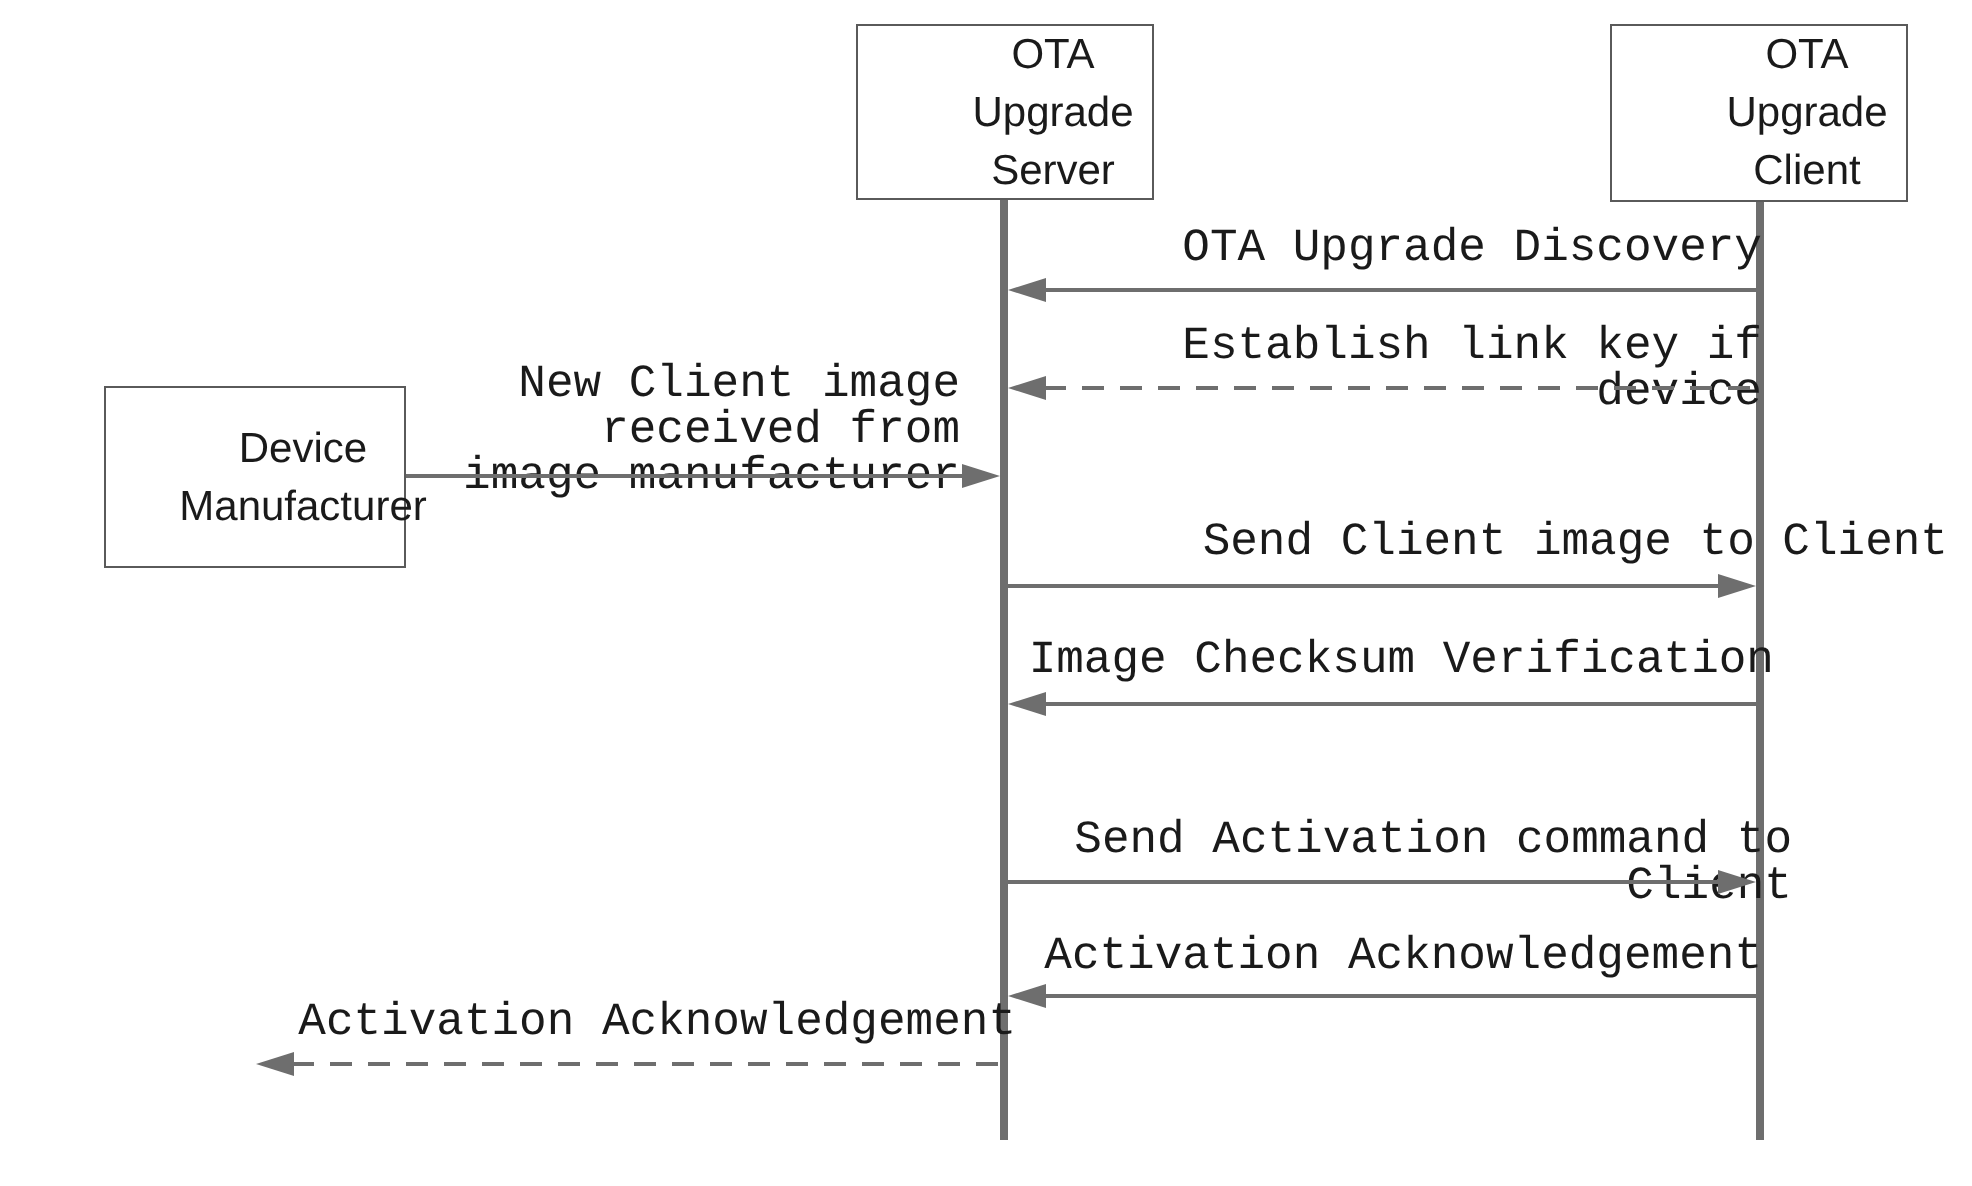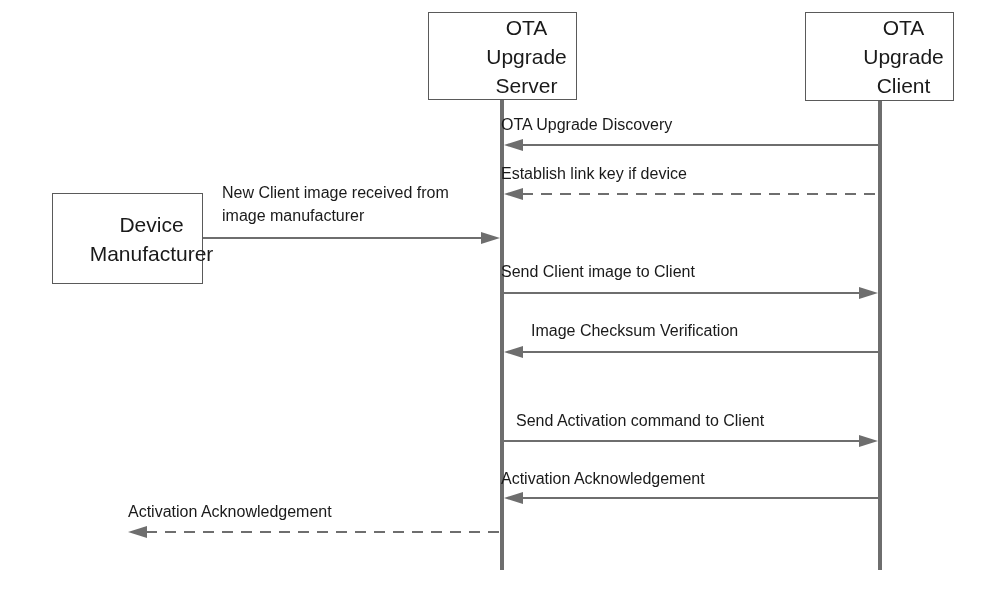--- a/index.html
+++ b/index.html
@@ -31,24 +31,25 @@
     box-sizing: border-box;
     padding-left: 48px;
   }
   .lifeline {
     position: absolute;
     width: 4px;
     background: var(--line);
   }
   .mlabel {
     position: absolute;
-    font-size: 16px;
+    font-size: 23px;
     line-height: 23px;
-    text-align: left;
+    text-align: right;
     white-space: normal;
+    font-family: Liberation Mono, monospace;
   }
   .mline {
     position: absolute;
     height: 2px;
     background: var(--line);
   }
   .mline.dashed {
     background: repeating-linear-gradient(90deg, var(--line) 0 11px, transparent 11px 19px);
   }
   .ah {
@@ -97,28 +98,28 @@
   </div>
 
   <div>
     <div class="mlabel" style="left:222px; top:181px; width:258px;">New Client image received from image manufacturer</div>
     <div class="mline" style="left:203px; top:237px; width:279px;">
       <span class="ah right"></span>
     </div>
   </div>
 
   <div>
-    <div class="mlabel" style="left:501px; top:260px; width:445px;">Send Client image to Client</div>
+    <div class="mlabel" style="left:501px; top:260px; width:445px;padding-left:28px;">Send Client image to Client</div>
     <div class="mline" style="left:504px; top:292px; width:356px;">
       <span class="ah right"></span>
     </div>
   </div>
 
   <div>
-    <div class="mlabel" style="left:531px; top:319px; width:380px;">Image Checksum Verification</div>
+    <div class="mlabel" style="left:507px; top:319px; width:380px;">Image Checksum Verification</div>
     <div class="mline" style="left:522px; top:351px; width:356px;">
       <span class="ah left"></span>
     </div>
   </div>
 
   <div>
     <div class="mlabel" style="left:501px; top:409px; width:380px;margin-left:15px;">Send Activation command to Client</div>
     <div class="mline" style="left:504px; top:440px; width:356px;">
       <span class="ah right"></span>
     </div>

